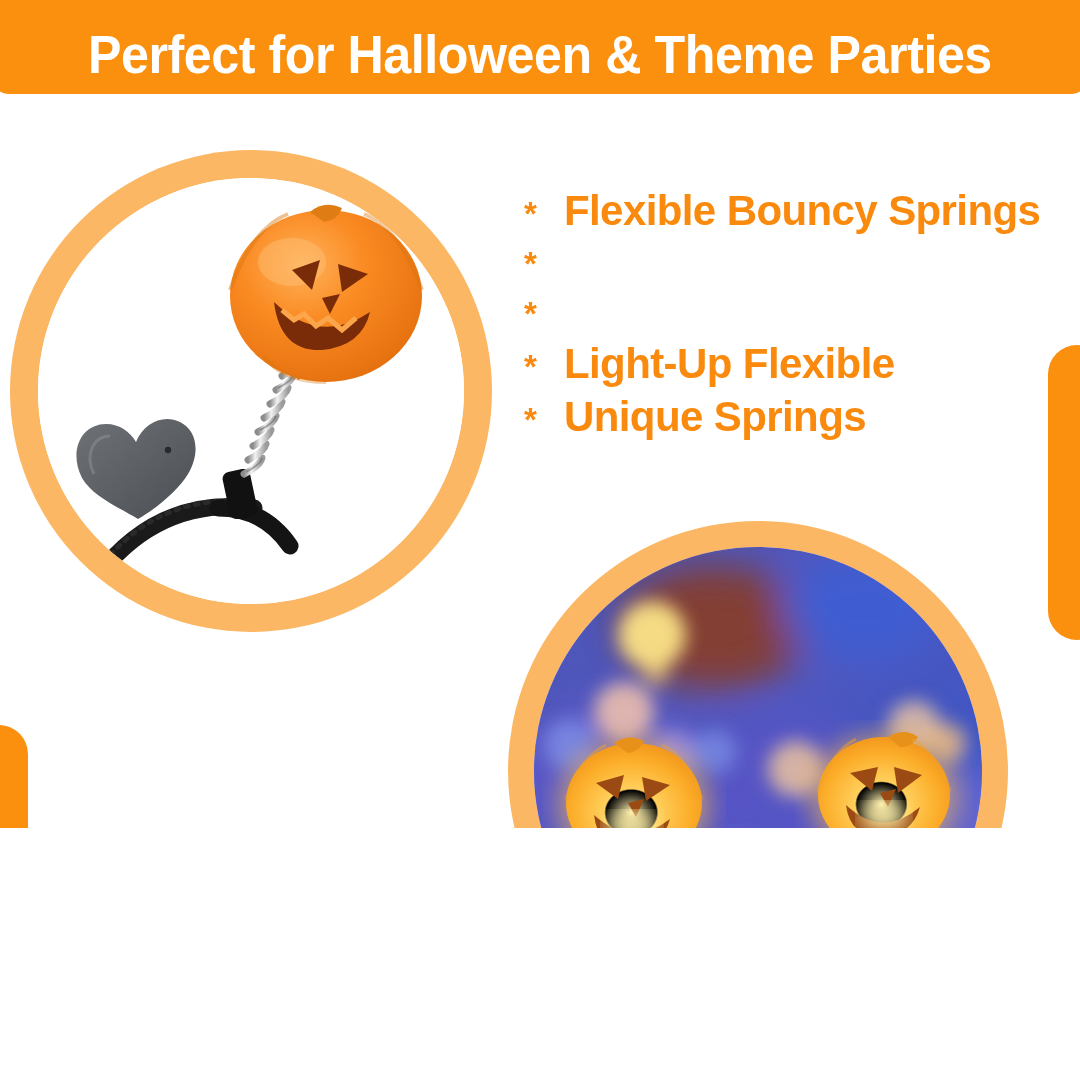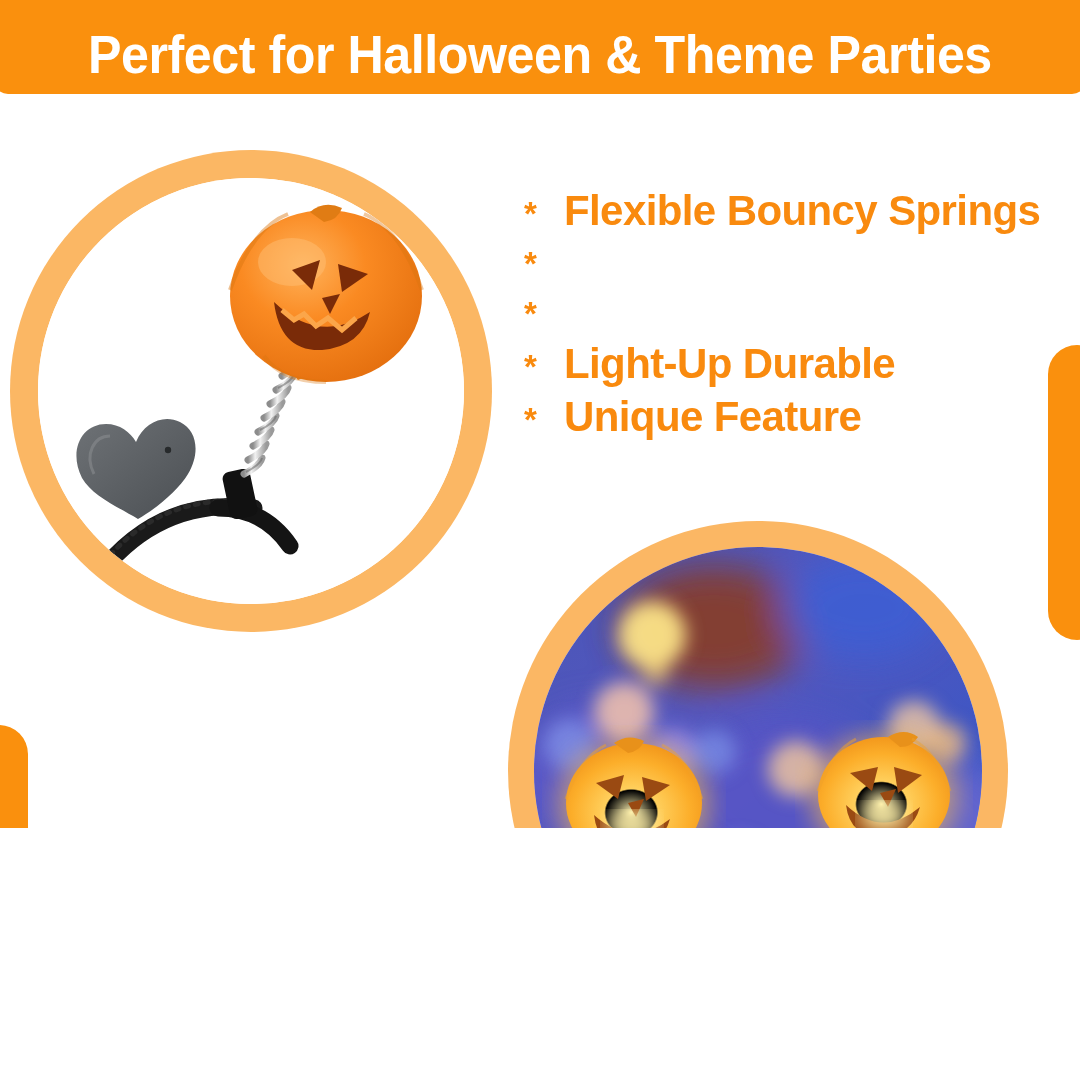--- a/index.html
+++ b/index.html
@@ -244,25 +244,25 @@
       <span class="feature-label">Flexible Bouncy Springs</span>
     </div>
     <div class="feature-item">
       <span class="feature-bullet">*</span>
     </div>
     <div class="feature-item">
       <span class="feature-bullet">*</span>
     </div>
     <div class="feature-item">
       <span class="feature-bullet">*</span>
-      <span class="feature-label">Light-Up Durable</span>
-    </div>
-    <div class="feature-item">
-      <span class="feature-bullet">*</span>
-      <span class="feature-label">Unique Feature</span>
+      <span class="feature-label">Light-Up Flexible</span>
+    </div>
+    <div class="feature-item">
+      <span class="feature-bullet">*</span>
+      <span class="feature-label">Unique Springs</span>
     </div>
   </div>
 
   <div class="photo-circle circle-right">
     <div class="photo-inner">
       <svg viewBox="0 0 448 448" width="448" height="448">
         <defs>
           <linearGradient id="bokehBg" x1="0.1" y1="0" x2="0.9" y2="1">
             <stop offset="0%" stop-color="#4A55B8"></stop>
             <stop offset="35%" stop-color="#5458BE"></stop>

